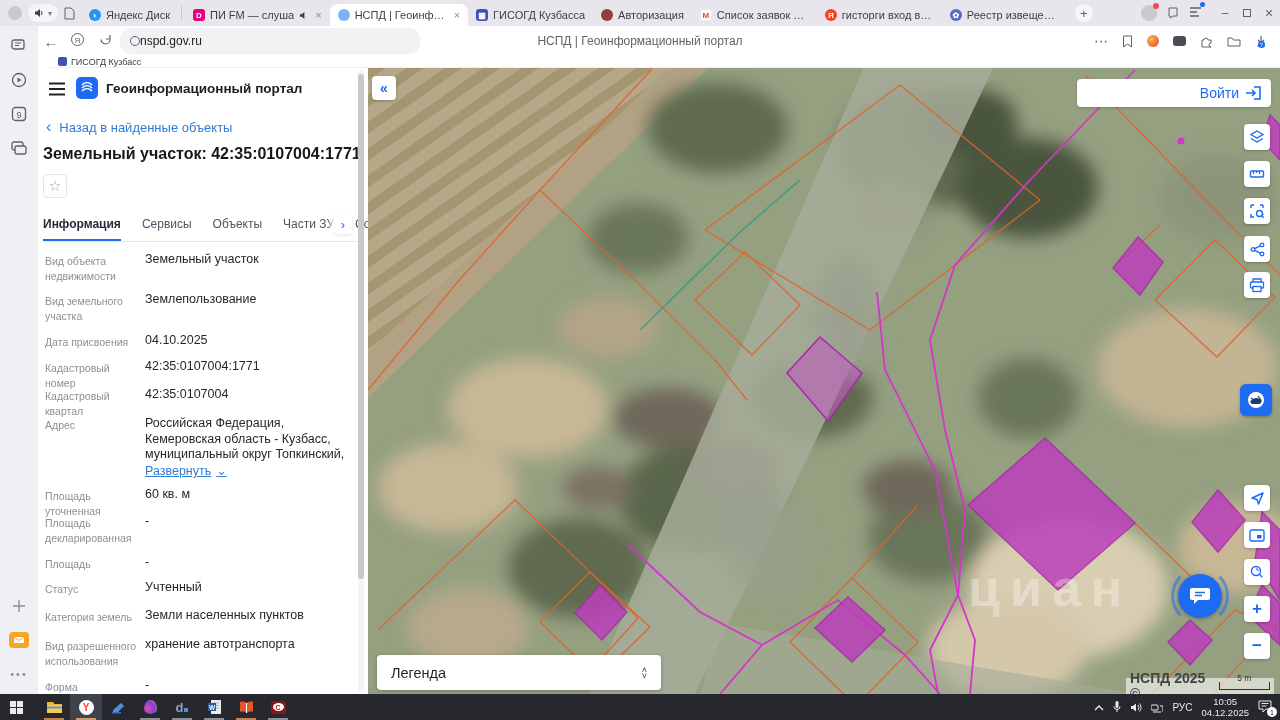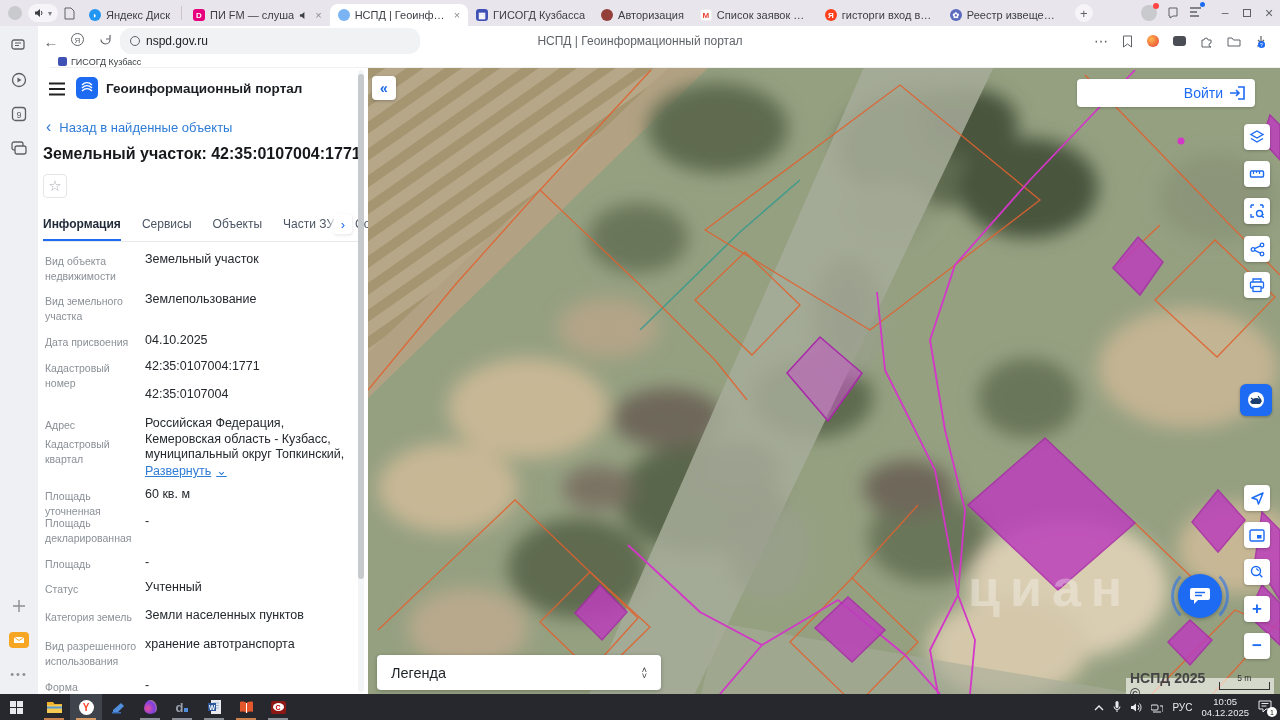--- a/index.html
+++ b/index.html
@@ -10,21 +10,21 @@
   
   #tabstrip{left:0;top:0;width:1280px;height:26px;background:#e9e5ec;display:flex;align-items:center;}
   .tab{height:22px;margin-top:4px;display:flex;align-items:center;gap:5px;padding:0 8px;font-size:11px;color:#3c3f43;border-radius:8px 8px 0 0;white-space:nowrap;overflow:hidden;}
   .tab .favicon{width:12px;height:12px;border-radius:3px;flex:0 0 auto;display:flex;align-items:center;justify-content:center;font-size:8px;color:#fff;font-weight:bold;}
   .tab .close{color:#8a8d92;font-size:11px;margin-left:2px;}
   .tab.active{background:#fff;}
   .tab-label{max-width:92px;overflow:hidden;text-overflow:ellipsis;}
   .tsep{width:1px;height:14px;background:#c9c4cd;margin:0 3px;}
   #addressbar{left:0;top:26px;width:1280px;height:30px;background:#fff;display:flex;align-items:center;}
   .nav-glyph{color:#5f6368;font-size:15px;width:26px;text-align:center;}
-  #urlpill{display:flex;align-items:center;gap:6px;height:26px;background:#f1f2f4;border-radius:11px;padding:0 10px;font-size:12px;color:#202124;width:300px;}
+  #urlpill{display:flex;align-items:center;gap:0;height:26px;background:#f1f2f4;border-radius:11px;padding:0 10px;font-size:12px;color:#202124;width:300px;}
   #page-title-center{position:absolute;left:0;top:26px;width:1280px;height:30px;display:flex;align-items:center;justify-content:center;font-size:12px;color:#5f6368;pointer-events:none;}
   .bar-ico{color:#5f6368;font-size:12px;margin:0 7px;display:inline-flex;align-items:center;}
   #bookmarksbar{left:50px;top:56px;width:1242px;height:12px;background:#fff;font-size:9px;color:#3c4043;display:flex;align-items:center;border-bottom:1px solid #f0f0f0;}
   #sidebar{left:0;top:26px;width:38px;height:668px;background:#eef0f3;display:flex;flex-direction:column;align-items:center;}
   .sb-ico{width:20px;height:20px;margin-top:14px;color:#5d6065;display:flex;align-items:center;justify-content:center;}
   .winbtn{color:#5f6368;font-size:12px;width:22px;text-align:center;}
 
   
   #panel{left:38px;top:68px;width:330px;height:626px;background:#fff;}
   #panel-scroll{left:358px;top:70px;width:6px;height:622px;background:#f3f4f6;border-radius:3px;}
@@ -35,21 +35,21 @@
   .ptab.active{color:#1f2937;border-bottom:2px solid #1d6bf3;font-weight:bold;}
 
   
   #map{left:368px;top:68px;width:912px;height:626px;overflow:hidden;background:#95a081;}
   .mapbtn{position:absolute;width:26px;height:26px;background:#fff;border-radius:4px;box-shadow:0 1px 3px rgba(0,0,0,.25);display:flex;align-items:center;justify-content:center;color:#1d6bf3;}
   .mapbtn svg{display:block;}
   .zoomtxt{font-size:17px;font-weight:bold;}
   #basemap-btn{position:absolute;width:32px;height:32px;background:#1d6bf3;border-radius:6px;box-shadow:0 1px 3px rgba(0,0,0,.3);display:flex;align-items:center;justify-content:center;}
   #chat-btn{position:absolute;width:44px;height:44px;border-radius:50%;background:#1d6bf3;display:flex;align-items:center;justify-content:center;box-shadow:0 1px 4px rgba(0,0,0,.3);}
   #chat-arcs{position:absolute;width:58px;height:58px;border-radius:50%;border:3px solid rgba(29,107,243,.55);border-top-color:transparent;border-bottom-color:transparent;}
-  #login-bar{position:absolute;left:709px;top:11px;width:178px;height:28px;background:#fff;border-radius:4px;box-shadow:0 1px 3px rgba(0,0,0,.2);display:flex;align-items:center;justify-content:flex-end;gap:6px;padding:0 10px;color:#1d6bf3;font-size:14px;}
+  #login-bar{position:absolute;left:709px;top:11px;width:194px;height:28px;background:#fff;border-radius:4px;box-shadow:0 1px 3px rgba(0,0,0,.2);display:flex;align-items:center;justify-content:flex-end;gap:6px;padding:0 10px;color:#1d6bf3;font-size:14px;}
   #collapse-btn{position:absolute;left:4px;top:8px;width:24px;height:24px;background:#fff;border-radius:4px;box-shadow:0 1px 3px rgba(0,0,0,.25);color:#1d6bf3;font-size:14px;display:flex;align-items:center;justify-content:center;font-weight:bold;}
   #legend-bar{position:absolute;left:9px;top:587px;width:284px;height:35px;background:#fff;border-radius:4px;box-shadow:0 1px 4px rgba(0,0,0,.25);display:flex;align-items:center;justify-content:space-between;padding:0 14px;font-size:14.5px;color:#1f2428;}
   .sortgl{display:flex;flex-direction:column;line-height:6px;color:#333;font-size:9px;}
   #attrib-strip{position:absolute;left:758px;top:610px;width:148px;height:16px;background:rgba(255,255,255,.6);display:flex;align-items:center;justify-content:space-between;padding:0 4px;}
   #attrib-text{font-size:14px;color:#444;font-weight:bold;}
   #scalebar{width:52px;height:8px;border-left:1px solid #333;border-right:1px solid #333;border-bottom:1px solid #333;position:relative;}
   #scalebar span{position:absolute;left:0;right:0;top:-9px;text-align:center;font-size:8.5px;color:#333;}
   .wmark{position:absolute;color:rgba(255,255,255,.32);font-weight:bold;letter-spacing:10px;pointer-events:none;}
 
   
@@ -279,21 +279,21 @@
     </div>
     <div>
       <span class="field-label" style="top:267px;">Дата присвоения</span>
       <span class="field-value" style="top:265px;">04.10.2025</span>
     </div>
     <div>
       <span class="field-label" style="top:293px;">Кадастровый номер</span>
       <span class="field-value" style="top:291px;">42:35:0107004:1771</span>
     </div>
     <div>
-      <span class="field-label" style="top:321px;margin-top:48px;">Кадастровый квартал</span>
+      <span class="field-label" style="top:321px;">Кадастровый квартал</span>
       <span class="field-value" style="top:319px;">42:35:0107004</span>
     </div>
     <div>
       <span class="field-label" style="top:350px;">Адрес</span>
       <span class="field-value" style="top:348px;">Российская Федерация, Кемеровская область - Кузбасс, муниципальный округ Топкинский,</span>
       <span class="field-value" style="top:396px;color:#2f7cd6;text-decoration:underline;display:flex;gap:5px;">
           <span>Развернуть</span>
           <span style="text-decoration:none;">⌄</span>
         </span>
     </div>

